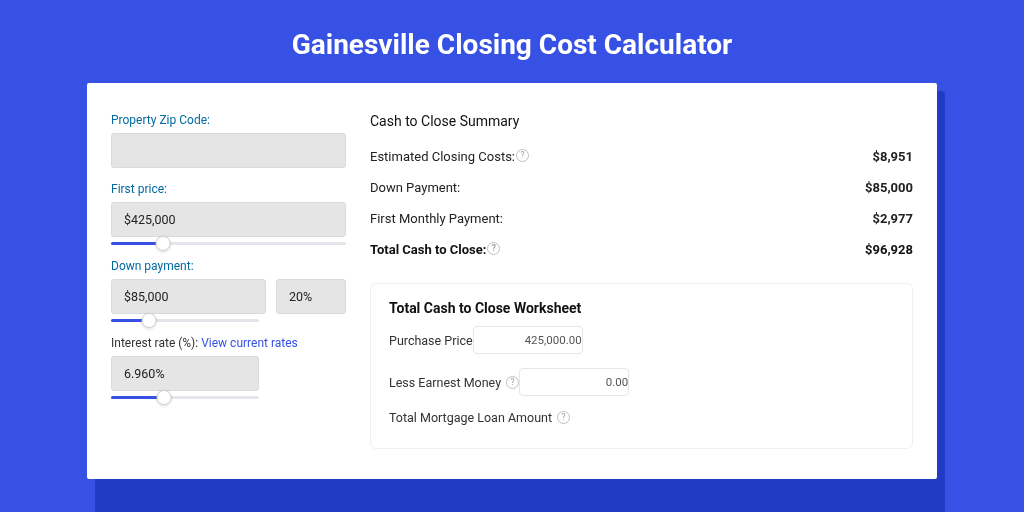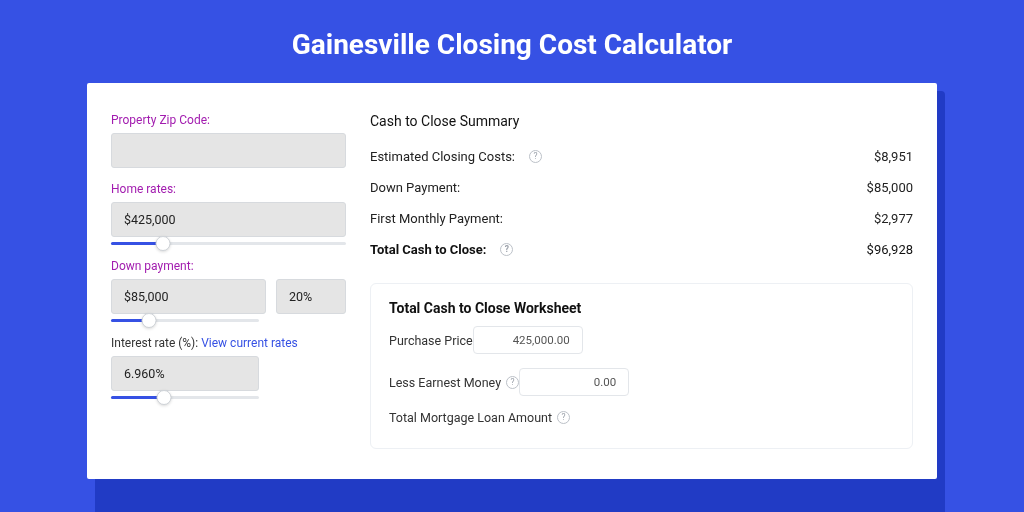--- a/index.html
+++ b/index.html
@@ -3,62 +3,62 @@
 <meta charset="utf-8">
 <style>
   *{box-sizing:border-box;margin:0;padding:0;font-family:-apple-system,BlinkMacSystemFont,"Segoe UI",Roboto,Arial,sans-serif}
   body{width:1024px;height:512px;background:#3651e4;overflow:hidden}
   .page-title{color:#fff;font-size:28px;font-weight:700;text-align:center;padding:28px 13px 22px}
   .app-shell{position:relative;width:850px;margin:0 auto}
   .shadow-card{position:absolute;top:8px;left:8px;width:850px;height:430px;background:#213bc5;border-radius:4px}
   .main-card{position:relative;width:850px;background:#fff;border-radius:2px;padding:30px 24px 30px 24px;display:flex;gap:24px;z-index:1}
   .left-panel{width:235px;display:flex;flex-direction:column;gap:14px}
   .field-group{display:flex;flex-direction:column;gap:6px}
-  .field-label{font-size:12px;color:#a21caf;font-weight:400}
+  .field-label{font-size:12px;color:#0369a1;font-weight:400}
   .label-with-link{font-size:12px;color:#333}
   .inline-link{color:#3651e4;text-decoration:none;font-weight:400}
   .text-input{width:100%;border:1px solid #d7dade;border-radius:3px;padding:9px 12px;font-size:12.5px;color:#222;background:#e5e5e5}
   .slider-track{position:relative;height:3px;background:#e3e6ea;border-radius:2px;margin-top:-1px}
   .slider-fill{position:absolute;height:3px;background:#3651e4;border-radius:2px;left:0}
   .slider-thumb{position:absolute;width:15px;height:15px;background:#fff;border:1px solid #cfd3d8;border-radius:50%;top:-6px;box-shadow:0 1px 3px rgba(0,0,0,.15);transform:translateX(-50%)}
   .two-col-inputs{display:flex;gap:10px}
   .two-col-inputs .wide{flex:1}
   .two-col-inputs .narrow{width:70px}
   .right-panel{flex:1;display:flex;flex-direction:column;gap:18px}
   .summary-card{border:0}
   .summary-title{font-size:14px;font-weight:400;color:#111;margin-bottom:12px}
   .summary-row{display:flex;justify-content:space-between;align-items:center;padding:8px 0;font-size:13px;color:#222}
   .summary-row.bold{font-weight:700;color:#111}
-  .summary-label{display:flex;align-items:center;gap:14px}
+  .summary-label{display:flex;align-items:flex-start;gap:1px}
   .help-icon{width:13px;height:13px;border:1px solid #bcc1c8;border-radius:50%;display:inline-flex;align-items:center;justify-content:center;font-size:8.5px;color:#9aa0a9;line-height:1}
-  .summary-value{font-weight:400}
+  .summary-value{font-weight:700}
   .worksheet{border:1px solid #edf0f4;border-radius:6px;padding:16px 18px}
   .worksheet-title{font-size:14px;font-weight:700;color:#111;margin-bottom:3px}
   .ws-row{display:flex;align-items:center;padding:7px 0;font-size:12.5px;color:#333}
   .ws-label{display:flex;align-items:center;gap:5px}
-  .ws-value{width:110px;border:1px solid #e3e6ea;border-radius:4px;padding:6px 12px;font-size:11.5px;color:#555;background:#fff;text-align:right}
+  .ws-value{width:110px;border:1px solid #e3e6ea;border-radius:4px;padding:6px 0;font-size:11.5px;color:#555;background:#fff;text-align:right}
 </style>
 </head>
 <body>
 
 <h1 class="page-title">Gainesville Closing Cost Calculator</h1>
 
 <div class="app-shell">
   <div class="shadow-card"></div>
   <div class="main-card">
 
     <div class="left-panel">
 
       <div class="field-group">
         <label class="field-label">Property Zip Code:</label>
         <input class="text-input" value="" style="">
       </div>
 
       <div class="field-group">
-        <label class="field-label">Home rates:</label>
+        <label class="field-label">First price:</label>
         <input class="text-input" value="$425,000" style="">
         <div class="slider-track">
           <div class="slider-fill" style="width:22%"></div>
           <div class="slider-thumb" style="left:22%"></div>
         </div>
       </div>
 
       <div class="field-group">
         <label class="field-label">Down payment:</label>
         <div class="two-col-inputs">

